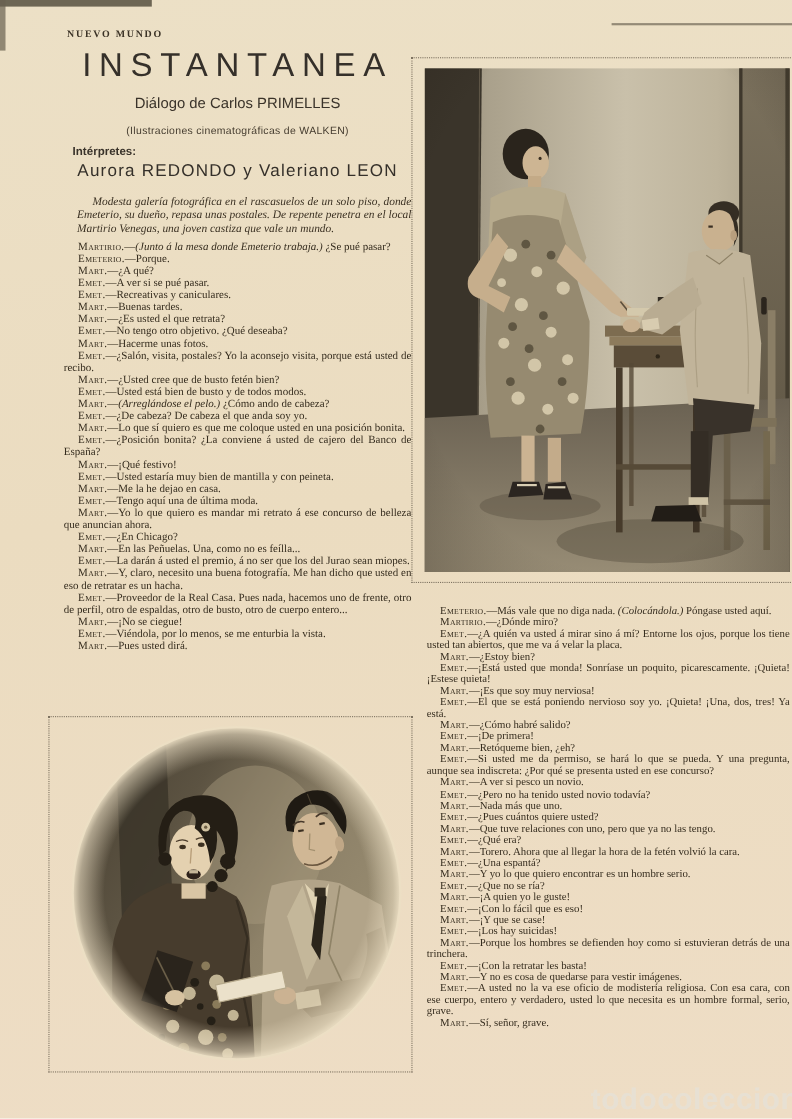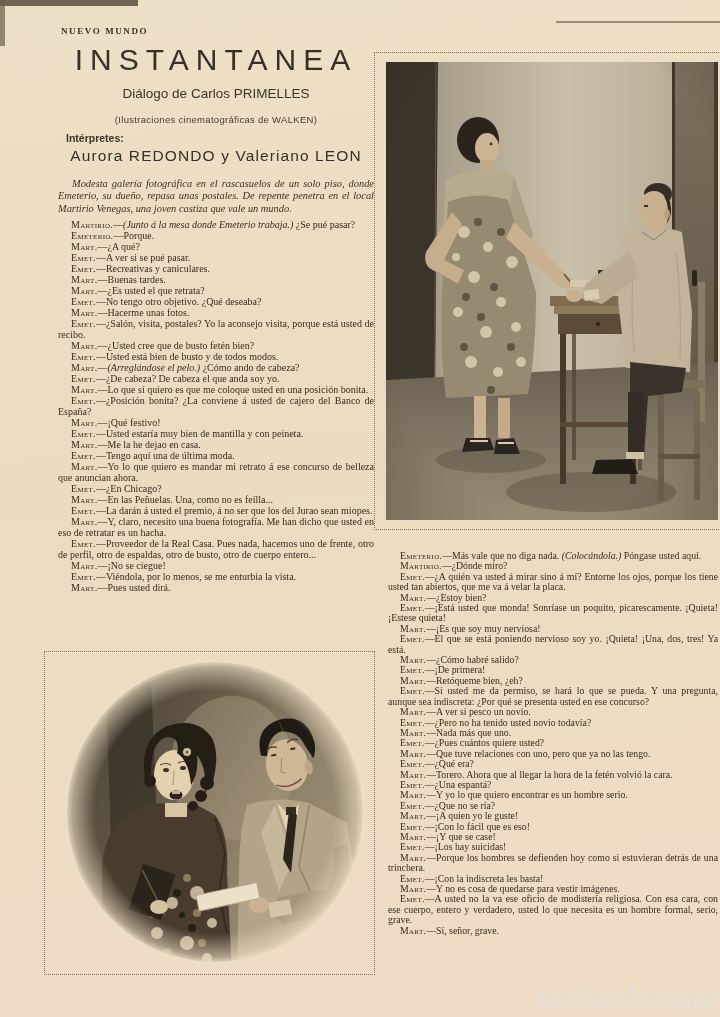--- a/index.html
+++ b/index.html
@@ -20,21 +20,21 @@
          letter-spacing:7px;text-align:center;color:#35302a;margin:7px 0 0 0;white-space:nowrap;}
   .byline{font-family:"Liberation Sans",sans-serif;font-size:13.5px;text-align:center;
           color:#3a332a;margin:9px 0 0 0;}
   .illus{font-family:"Liberation Sans",sans-serif;font-size:9.5px;text-align:center;
          color:#453c2f;margin:13px 0 0 0;letter-spacing:.3px;}
   .interp{font-family:"Liberation Sans",sans-serif;font-size:10.5px;font-weight:bold;
           color:#3a332a;margin:7px 0 0 8px;}
   .cast{font-family:"Liberation Sans",sans-serif;font-size:15.5px;letter-spacing:1.1px;
         text-align:center;color:#35302a;margin:3px 0 0 0;white-space:nowrap;}
   .intro{font-style:italic;font-size:10.4px;line-height:12.3px;text-align:justify;
-         text-indent:14px;margin:13px 0 4px 0;color:#3a3022;}
+         text-indent:14px;margin:13px 0 4px 12px;color:#3a3022;}
 
   
   .dlg{margin:0;text-align:justify;}
   .col-left  .dlg{font-size:10px;  line-height:11px;  text-indent:13px;}
   .col-right .dlg{font-size:9.8px; line-height:10.4px;text-indent:12px;}
   .sp{font-variant:small-caps;letter-spacing:.3px;}
   .col-right{position:absolute;left:388px;top:551px;width:330px;}
 
   
   .frame1{position:absolute;left:374px;top:52px;width:345px;height:476px;
@@ -122,21 +122,21 @@
         <p class="dlg"><span class="sp">Emet.</span><span>—¿Qué era?</span></p>
         <p class="dlg"><span class="sp">Mart.</span><span>—Torero. Ahora que al llegar la hora de la fetén volvió la cara.</span></p>
         <p class="dlg"><span class="sp">Emet.</span><span>—¿Una espantá?</span></p>
         <p class="dlg"><span class="sp">Mart.</span><span>—Y yo lo que quiero encontrar es un hombre serio.</span></p>
         <p class="dlg"><span class="sp">Emet.</span><span>—¿Que no se ría?</span></p>
         <p class="dlg"><span class="sp">Mart.</span><span>—¡A quien yo le guste!</span></p>
         <p class="dlg"><span class="sp">Emet.</span><span>—¡Con lo fácil que es eso!</span></p>
         <p class="dlg"><span class="sp">Mart.</span><span>—¡Y que se case!</span></p>
         <p class="dlg"><span class="sp">Emet.</span><span>—¡Los hay suicidas!</span></p>
         <p class="dlg"><span class="sp">Mart.</span><span>—Porque los hombres se defienden hoy como si estuvieran detrás de una trinchera.</span></p>
-        <p class="dlg"><span class="sp">Emet.</span><span>—¡Con la indiscreta les basta!</span></p>
+        <p class="dlg"><span class="sp">Emet.</span><span>—¡Con la retratar les basta!</span></p>
         <p class="dlg"><span class="sp">Mart.</span><span>—Y no es cosa de quedarse para vestir imágenes.</span></p>
         <p class="dlg"><span class="sp">Emet.</span><span>—A usted no la va ese oficio de modistería religiosa. Con esa cara, con ese cuerpo, entero y verdadero, usted lo que necesita es un hombre formal, serio, grave.</span></p>
         <p class="dlg"><span class="sp">Mart.</span><span>—Sí, señor, grave.</span></p>
       </div>
   </div>
 
   <div class="photo1">
     <svg width="332" height="458" viewBox="0 0 332 458">
       <defs>
         <linearGradient id="wall" x1="0" y1="0" x2="1" y2="0">

